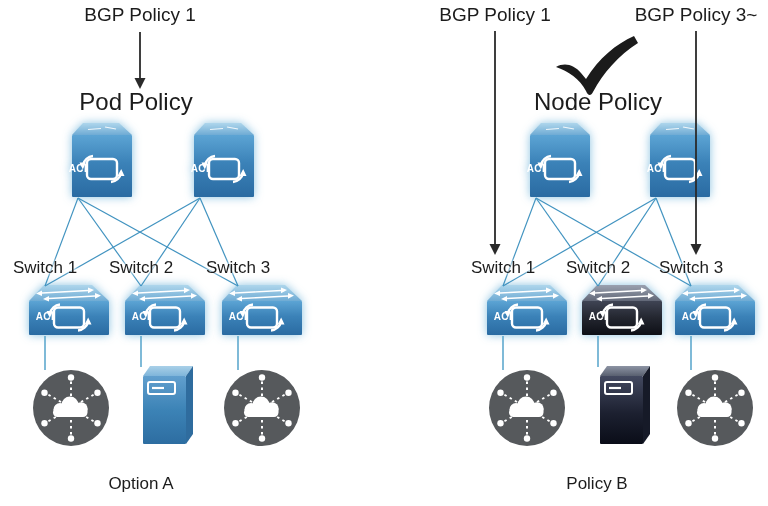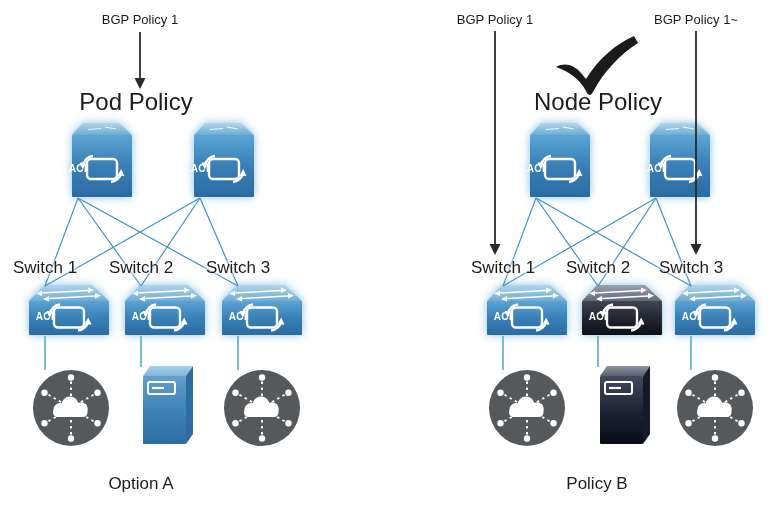--- a/index.html
+++ b/index.html
@@ -1,21 +1,21 @@
 <!DOCTYPE html>
 <html><head>
 <meta charset="utf-8">
 <style>
   html,body{margin:0;padding:0;background:#fff;}
   #canvas{
     position:relative;width:768px;height:506px;background:#fff;overflow:hidden;
     font-family:"Liberation Sans",sans-serif;color:#1c1c1c;
   }
   .label{position:absolute;transform:translateX(-50%);white-space:nowrap;color:#1c1c1c;}
-  .policy-src{font-size:13px;top:12px;}
+  .policy-src{font-size:19px;top:4px;}
   .policy-tgt{font-size:24px;top:88px;}
   .switch-label{font-size:17px;top:258px;
     text-shadow:0 0 3px #fff,0 0 5px #fff,0 0 8px #fff;}
   .caption{font-size:17px;top:474px;}
   .node{position:absolute;filter:drop-shadow(0 0 5px rgba(120,185,220,0.85));}
   .node svg{display:block;}
   .device{position:absolute;}
   .aci-text{
     position:absolute;display:flex;align-items:center;justify-content:center;
     width:30px;height:20px;color:#fff;font-size:10px;font-weight:bold;
@@ -263,21 +263,21 @@
   </div>
   <div class="device z2" style="left:198px;top:368px;">
     <svg width="80" height="80">
         <use href="#sym-cloud"></use>
       </svg>
   </div>
 
   <div class="label caption" style="left:141px;">Option A</div>
 
   <div class="label policy-src" style="left:495px;">BGP Policy 1</div>
-  <div class="label policy-src" style="left:696px;">BGP Policy 1~</div>
+  <div class="label policy-src" style="left:696px;">BGP Policy 3~</div>
   <div class="label policy-tgt" style="left:598px;">Node Policy</div>
 
   <div class="node spine z2" style="left:506px;top:122px;">
     <svg width="60" height="78">
         <use href="#sym-spine"></use>
       </svg>
     <span class="aci-text">ACI</span>
   </div>
   <div class="node spine z2" style="left:626px;top:122px;">
     <svg width="60" height="78">

